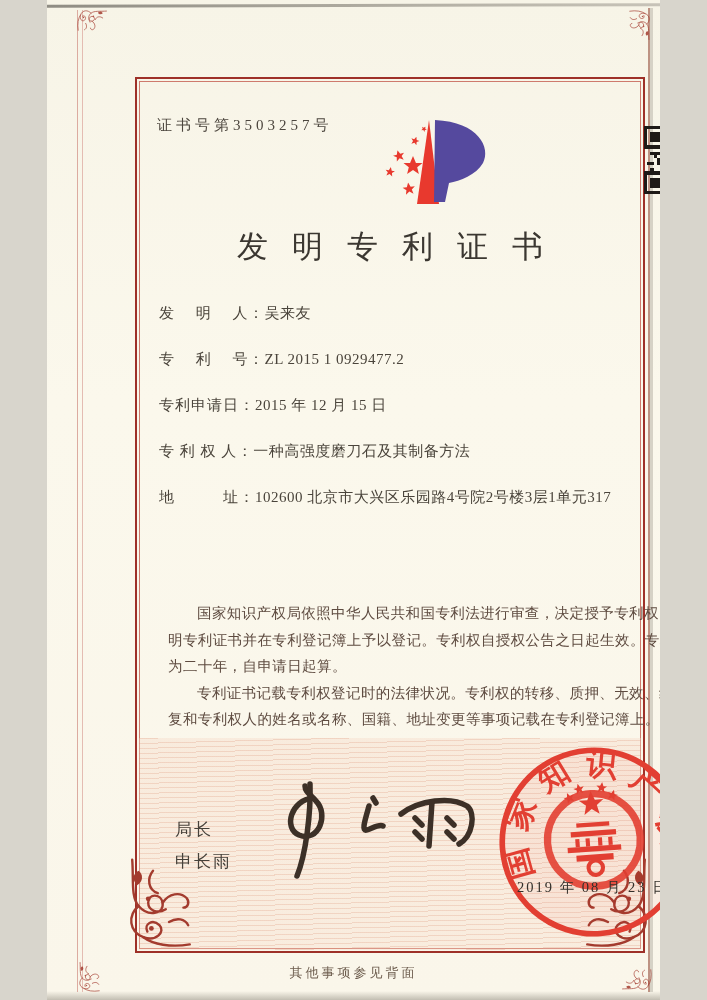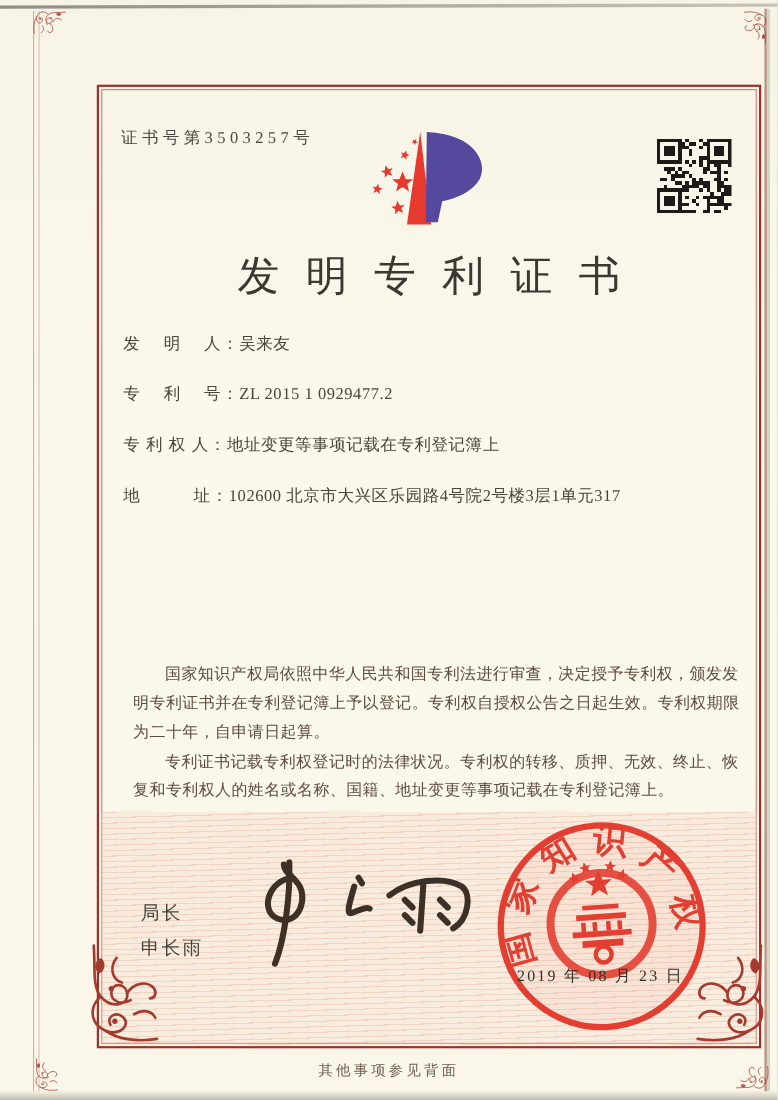--- a/index.html
+++ b/index.html
@@ -1,17 +1,17 @@
 <!DOCTYPE html>
 <html style="--frame_red: #9e3028; --frame_red_light: #cf7a6d; --seal_red: #e23f32; --logo_purple: #55499e; --logo_red: #e8392e; --flourish_red: #a33b2e;"><head>
 <meta charset="utf-8">
 <style>
   html,body{margin:0;padding:0;background:#d8d5cc;}
   .sheet{
-    position:relative;width:707px;height:1000px;margin:0 auto;
+    position:relative;width:613px;height:1000px;margin:0 auto;
     background:linear-gradient(#f7f4e7,#fbf8ec 40%,#faf6ea);
     font-family:"Liberation Serif","DejaVu Serif",serif;
     overflow:hidden;
   }
   
   .scan-top{position:absolute;top:4px;left:0;right:0;height:3px;
     background:linear-gradient(90deg,#8f8c83,#b3afa4 60%,#c7c3b8);transform:rotate(-.15deg);}
   .scan-bottom{position:absolute;bottom:0;left:0;right:0;height:9px;
     background:linear-gradient(transparent,#c2beb2);}
   .edge-left{position:absolute;top:10px;bottom:8px;left:30px;width:4px;
@@ -25,21 +25,21 @@
   
   .cert-no{position:absolute;left:110px;top:116px;font-size:15px;letter-spacing:4px;
     color:#4c463e;}
   
   .logo{position:absolute;left:330px;top:112px;}
   
   .qr{position:absolute;left:597px;top:126px;width:68px;height:68px;}
   .qr svg{width:68px;height:68px;display:block;}
   
   .title{position:absolute;left:88px;right:15px;top:226px;text-align:center;
-    font-size:38px;letter-spacing:24px;text-indent:24px;color:#3b3731;font-weight:500;font-family:Liberation Serif, serif;}
+    font-size:31px;letter-spacing:24px;text-indent:24px;color:#3b3731;font-weight:500;font-family:Liberation Serif, serif;}
   
   .fields{position:absolute;left:112px;top:304px;right:28px;display:flex;
     flex-direction:column;gap:27px;font-size:15px;color:#4a443b;line-height:19px;}
   .frow{white-space:nowrap;}
   .flabel{letter-spacing:1px;}
   .fvalue{letter-spacing:.5px;}
   .pair-left{display:inline-block;width:273px;}
   
   .paras{position:absolute;left:121px;top:600px;width:556px;font-size:14.5px;
     line-height:26.5px;color:#5e4b40;}
@@ -365,21 +365,24 @@
   <div class="title">发明专利证书</div>
 
   <div class="fields">
     <div class="frow">
       <span class="flabel">发　 明　 人：</span><span class="fvalue">吴来友</span>
     </div>
     <div class="frow">
       <span class="flabel">专　 利　 号：</span><span class="fvalue">ZL 2015 1 0929477.2</span>
     </div>
     <div class="frow">
-      <span class="flabel">专 利 权 人：</span><span class="fvalue">地址变更等事项记载在专利登记簿上</span>
+      <span class="flabel">专利申请日：</span><span class="fvalue">2015 年 12 月 15 日</span>
+    </div>
+    <div class="frow">
+      <span class="flabel">专 利 权 人：</span><span class="fvalue">一种高强度磨刀石及其制备方法</span>
     </div>
     <div class="frow">
       <span class="flabel">地　　　址：</span><span class="fvalue">102600 北京市大兴区乐园路4号院2号楼3层1单元317</span>
     </div>
   </div>
 
   <div class="paras">
     <p>国家知识产权局依照中华人民共和国专利法进行审查，决定授予专利权，颁发发明专利证书并在专利登记簿上予以登记。专利权自授权公告之日起生效。专利权期限为二十年，自申请日起算。</p>
     <p>专利证书记载专利权登记时的法律状况。专利权的转移、质押、无效、终止、恢复和专利权人的姓名或名称、国籍、地址变更等事项记载在专利登记簿上。</p>
   </div>

